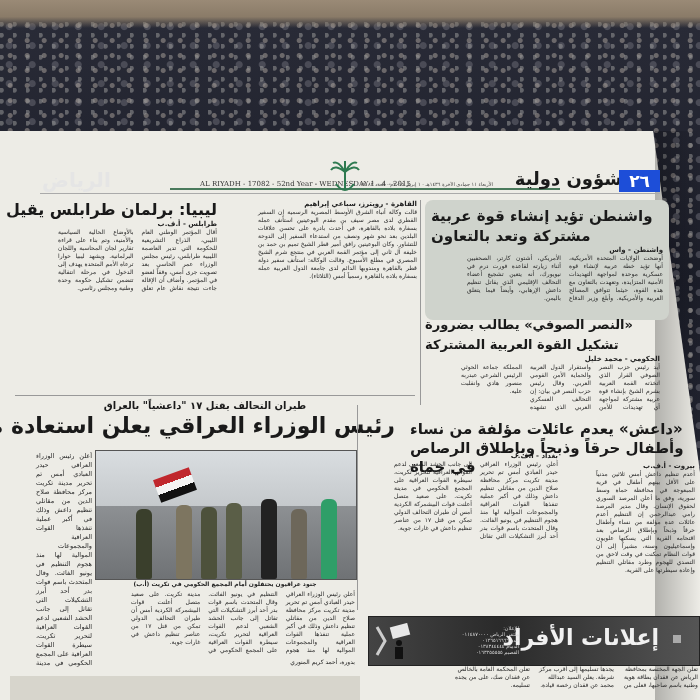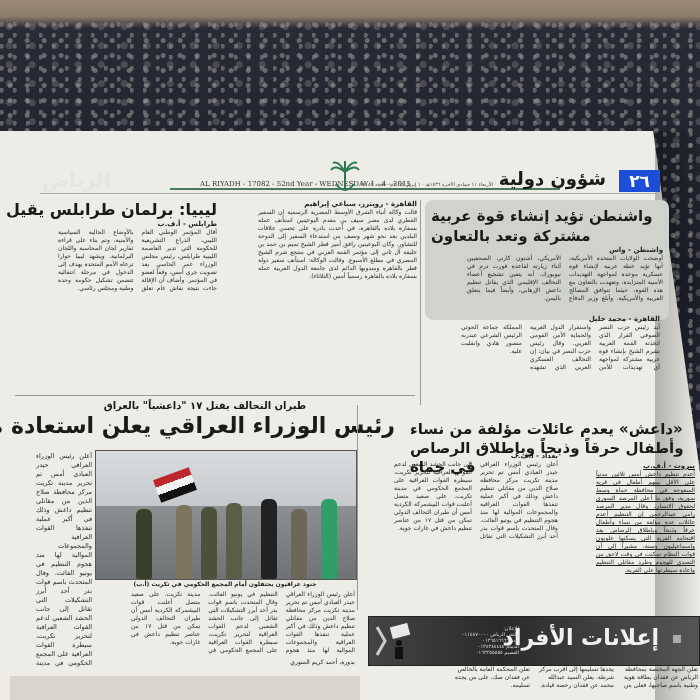--- a/index.html
+++ b/index.html
@@ -15,21 +15,21 @@
   .sheet{position:absolute;background:#edece6;
     clip-path:polygon(4% 0%, 93.3% 0%, 100% 60%, 100% 100%, 0% 100%, 0% 0%);
     left:0;top:131px;width:700px;height:569px;}
   .sheet-shadow{position:absolute;left:655px;top:131px;width:45px;height:569px;
     background:linear-gradient(90deg,rgba(0,0,0,.25),rgba(0,0,0,0));}
   .masthead{position:absolute;left:30px;top:160px;width:640px;height:36px;}
   .mh-line{position:absolute;left:140px;right:110px;top:28px;height:2px;background:#4a7a5c;}
   .mh-line2{position:absolute;left:10px;right:10px;top:33px;height:1px;background:#aaa;}
   .logo{position:absolute;left:12px;top:8px;font:bold 20px "DejaVu Sans",sans-serif;color:#e5e5e5;direction:rtl;}
   .page-no{position:absolute;right:10px;top:10px;height:22px;padding:0 10px;background:#1d4ed8;color:#fff;font:bold 17px "DejaVu Sans",sans-serif;line-height:22px;}
-  .section{position:absolute;right:64px;top:8px;font:bold 18px "DejaVu Sans",sans-serif;color:#1a1a1a;direction:rtl;}
+  .section{position:absolute;right:48px;top:8px;font:bold 18px "DejaVu Sans",sans-serif;color:#1a1a1a;direction:rtl;}
   .dateline-en{position:absolute;left:170px;top:20px;font:7px "DejaVu Serif",serif;color:#333;white-space:nowrap;}
   .dateline-ar{position:absolute;left:330px;top:21px;font:5px "DejaVu Sans",sans-serif;color:#444;white-space:nowrap;direction:rtl;}
   .palm{position:absolute;left:300px;top:0px;width:30px;height:34px;}
   .art{position:absolute;direction:rtl;color:#1a1a1a;}
   .h-big{font:bold 17px "DejaVu Sans",sans-serif;line-height:20px;white-space:nowrap;text-align:center;}
   .h-mid{font:bold 15px "DejaVu Sans",sans-serif;line-height:20px;text-align:left;}
   .kicker{font:bold 10px "DejaVu Sans",sans-serif;text-align:center;}
   .byline{font:bold 7px "DejaVu Sans",sans-serif;color:#222;}
   .body{font:6px/8px "DejaVu Sans",sans-serif;color:#2a2a2a;text-align:justify;overflow:hidden;padding-left:36px;}
   .body.cols2{column-count:2;column-gap:8px;}
@@ -76,21 +76,22 @@
   <div class="page-no">٢٦</div>
 </div>
 
 <div class="art boxed" style="left:425px;top:200px;width:232px;height:108px;">
   <div class="h-mid">واشنطن تؤيد إنشاء قوة عربية مشتركة وتعد بالتعاون</div>
   <div class="byline">واشنطن - واس</div>
   <div class="body cols2" style="height:58px;">أوضحت الولايات المتحدة الأمريكية، أنها تؤيد خطة عربية لإنشاء قوة عسكرية موحدة لمواجهة التهديدات الأمنية المتزايدة، وتعهدت بالتعاون مع هذه القوة، حيثما تتوافق المصالح العربية والأمريكية. وأبلغ وزير الدفاع الأمريكي، أشتون كارتر، الصحفيين أثناء زيارته لقاعدة فورت درم في نيويورك، أنه يتعين تشجيع أعضاء التحالف الإقليمي الذي يقاتل تنظيم داعش الإرهابي، وأيضاً فيما يتعلق باليمن.</div>
 </div>
 
 <div class="art" style="left:425px;top:315px;width:235px;height:90px;">
-  <div class="byline">القاهرة - محمد خليل</div>
+  <div class="h-mid" style="font-size:13px;">«النصر الصوفي» يطالب بضرورة تشكيل القوة العربية المشتركة</div>
+  <div class="byline">الحكومي - محمد خليل</div>
   <div class="body cols3" style="height:64px;">أيد رئيس حزب النصر الصوفي القرار الذي اتخذته القمة العربية بشرم الشيخ بإنشاء قوة عربية مشتركة لمواجهة أي تهديدات للأمن واستقرار الدول العربية والحماية الأمن القومي العربي. وقال رئيس حزب النصر في بيان: إن التحالف العسكري العربي الذي تشهده المملكة جماعة الحوثي الرئيس الشرعي عبدربه منصور هادي وانقلبت عليه.</div>
 </div>
 
 <div class="rule-v" style="left:420px;top:200px;height:205px;"></div>
 
 <div class="art" style="left:222px;top:200px;width:195px;height:190px;">
   <div class="byline">القاهرة - رويترز، سباعي إبراهيم</div>
   <div class="body" style="height:158px;">قالت وكالة أنباء الشرق الأوسط المصرية الرسمية إن السفير القطري لدى مصر سيف بن مقدم البوعينين استأنف عمله بسفارة بلاده بالقاهرة، في أحدث بادرة على تحسن علاقات البلدين بعد نحو شهر ونصف من استدعاء السفير إلى الدوحة للتشاور. وكان البوعينين رافق أمير قطر الشيخ تميم بن حمد بن خليفة آل ثاني إلى مؤتمر القمة العربي في منتجع شرم الشيخ المصري في مطلع الأسبوع. وقالت الوكالة: استأنف سفير دولة قطر بالقاهرة ومندوبها الدائم لدى جامعة الدول العربية عمله بسفارة بلاده بالقاهرة رسمياً أمس (الثلاثاء).</div>
 </div>
 
@@ -133,21 +134,21 @@
 <div class="art" style="left:95px;top:590px;width:260px;height:75px;">
   <div class="body cols3" style="height:68px;">أعلن رئيس الوزراء العراقي حيدر العبادي أمس تم تحرير مدينة تكريت مركز محافظة صلاح الدين من مقاتلي تنظيم داعش وذلك في أكبر عملية تنفذها القوات العراقية والمجموعات الموالية لها منذ هجوم التنظيم في يونيو الفائت. وقال المتحدث باسم قوات بدر أحد أبرز التشكيلات التي تقاتل إلى جانب الحشد الشعبي لدعم القوات العراقية لتحرير تكريت، سيطرة القوات العراقية على المجمع الحكومي في مدينة تكريت. على صعيد متصل أعلنت قوات البيشمركة الكردية أمس أن طيران التحالف الدولي تمكن من قتل ١٧ من عناصر تنظيم داعش في غارات جوية.</div>
   <div class="byline" style="font-weight:normal;font-size:6px;">بدورة، أحمد كريم المنوري</div>
 </div>
 
 <div class="rule-v" style="left:357px;top:405px;height:205px;"></div>
 
 <div class="art" style="left:410px;top:420px;width:290px;height:40px;">
   <div class="h-mid" style="font-size:15px;line-height:19px;">«داعش» يعدم عائلات مؤلفة من نساء وأطفال حرقاً وذبحاً وبإطلاق الرصاص في حماة</div>
 </div>
-<div class="art" style="left:560px;top:462px;width:135px;height:148px;text-decoration:underline;">
+<div class="art" style="left:560px;top:462px;width:135px;height:148px;">
   <div class="byline">بيروت - أ.ف.ب</div>
   <div class="body" style="height:138px;">أعدم تنظيم داعش أمس ثلاثين مدنياً على الأقل بينهم أطفال في قرية المبعوجة في محافظة حماة وسط سورية، وفق ما أعلن المرصد السوري لحقوق الإنسان. وقال مدير المرصد رامي عبدالرحمن إن التنظيم أعدم عائلات عدة مؤلفة من نساء وأطفال حرقاً وذبحاً وبإطلاق الرصاص بعد اقتحامه القرية التي يسكنها علويون وإسماعيليون وسنة، مشيراً إلى أن قوات النظام تمكنت في وقت لاحق من التصدي للهجوم وطرد مقاتلي التنظيم وإعادة سيطرتها على القرية.</div>
 </div>
 
 <div class="ad-banner">
   <div class="ad-square"></div>
   <div class="ad-title">إعلانات الأفراد</div>
   <div class="ad-info">
     <div>للإعلان:</div>
     <div>ملتقى الرياض ٠١١٤٨٧٠٠٠٠</div>

